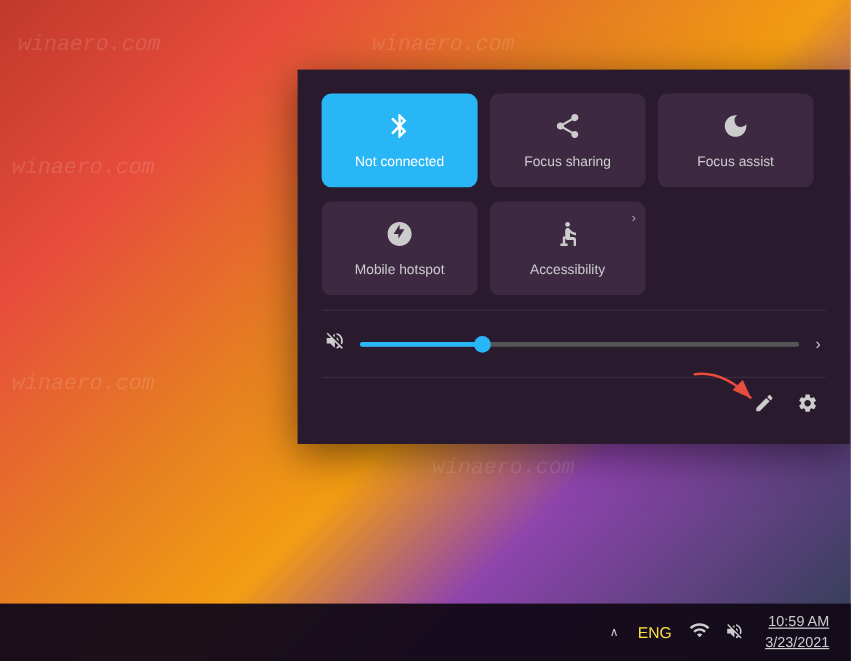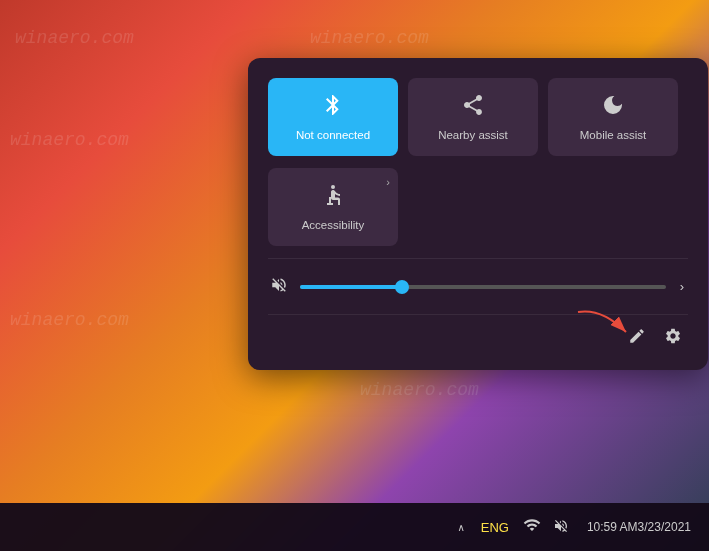--- a/index.html
+++ b/index.html
@@ -71,35 +71,36 @@
     }
 
     .taskbar-volume {
       color: #ccc;
       font-size: 14px;
       padding: 4px 4px;
     }
 
     .taskbar-datetime {
       display: flex;
-      flex-direction: row;
+      flex-direction: column;
       align-items: flex-end;
       color: #ccc;
       font-size: 12px;
       padding: 4px 10px;
       line-height: 1.4;
+      text-decoration: underline;
     }
 
     .quick-panel {
       position: absolute;
       top: 58px;
       left: 248px;
       width: 460px;
       background: #2a1a2e;
-      border-radius: 12px;
+      border-radius: 0;
       padding: 20px 20px 16px 20px;
       z-index: 5;
       box-shadow: 0 8px 32px rgba(0,0,0,0.5);
     }
 
     .tiles-row {
       display: flex;
       gap: 10px;
       margin-bottom: 12px;
     }
@@ -257,36 +258,44 @@
       </div>
       <div class="tile-label">Not connected</div>
     </div>
 
     <div class="tile">
       <div class="tile-icon">
         <svg width="24" height="24" viewBox="0 0 24 24" fill="#ccc">
           <path d="M18 16.08c-.76 0-1.44.3-1.96.77L8.91 12.7c.05-.23.09-.46.09-.7s-.04-.47-.09-.7l7.05-4.11c.54.5 1.25.81 2.04.81 1.66 0 3-1.34 3-3s-1.34-3-3-3-3 1.34-3 3c0 .24.04.47.09.7L8.04 9.81C7.5 9.31 6.79 9 6 9c-1.66 0-3 1.34-3 3s1.34 3 3 3c.79 0 1.5-.31 2.04-.81l7.12 4.16c-.05.21-.08.43-.08.65 0 1.61 1.31 2.92 2.92 2.92 1.61 0 2.92-1.31 2.92-2.92s-1.31-2.92-2.92-2.92z"></path>
         </svg>
       </div>
-      <div class="tile-label">Nearby assist</div>
+      <div class="tile-label">Focus sharing</div>
     </div>
 
     <div class="tile">
       <div class="tile-icon">
         <svg width="24" height="24" viewBox="0 0 24 24" fill="#ccc">
           <path d="M12 3a9 9 0 1 0 9 9c0-.46-.04-.92-.1-1.36a5.389 5.389 0 0 1-4.4 2.26 5.403 5.403 0 0 1-3.14-9.8c-.44-.06-.9-.1-1.36-.1z"></path>
         </svg>
       </div>
-      <div class="tile-label">Mobile assist</div>
+      <div class="tile-label">Focus assist</div>
     </div>
 
   </div>
 
   <div class="tiles-row">
 
+    <div class="tile">
+      <div class="tile-icon">
+        <svg width="24" height="24" viewBox="0 0 24 24" fill="#ccc">
+          <path d="M12 2C6.48 2 2 6.48 2 12s4.48 10 10 10 10-4.48 10-10S17.52 2 12 2zm-1 14v-4H7l5-8v4h4l-5 8z"></path>
+        </svg>
+      </div>
+      <div class="tile-label">Mobile hotspot</div>
+    </div>
 
     <div class="tile">
       <div class="tile-chevron">›</div>
       <div class="tile-icon">
         <svg width="24" height="24" viewBox="0 0 24 24" fill="#ccc">
           <circle cx="12" cy="4" r="2"></circle>
           <path d="M19 13v-2c-1.54.02-3.09-.75-4.07-1.83l-1.29-1.43c-.17-.19-.38-.34-.61-.45-.01 0-.01-.01-.02-.01H13c-.35-.2-.75-.3-1.19-.26C10.76 7.11 10 8.04 10 9.09V15c0 1.1.9 2 2 2h5v5h2v-5.5c0-1.1-.9-2-2-2h-3v-3.45c1.29 1.07 3.25 1.94 5 1.95zm-9 7v-6H8v6H6v2h6v-2h-2z"></path>
         </svg>
       </div>
       <div class="tile-label">Accessibility</div>

